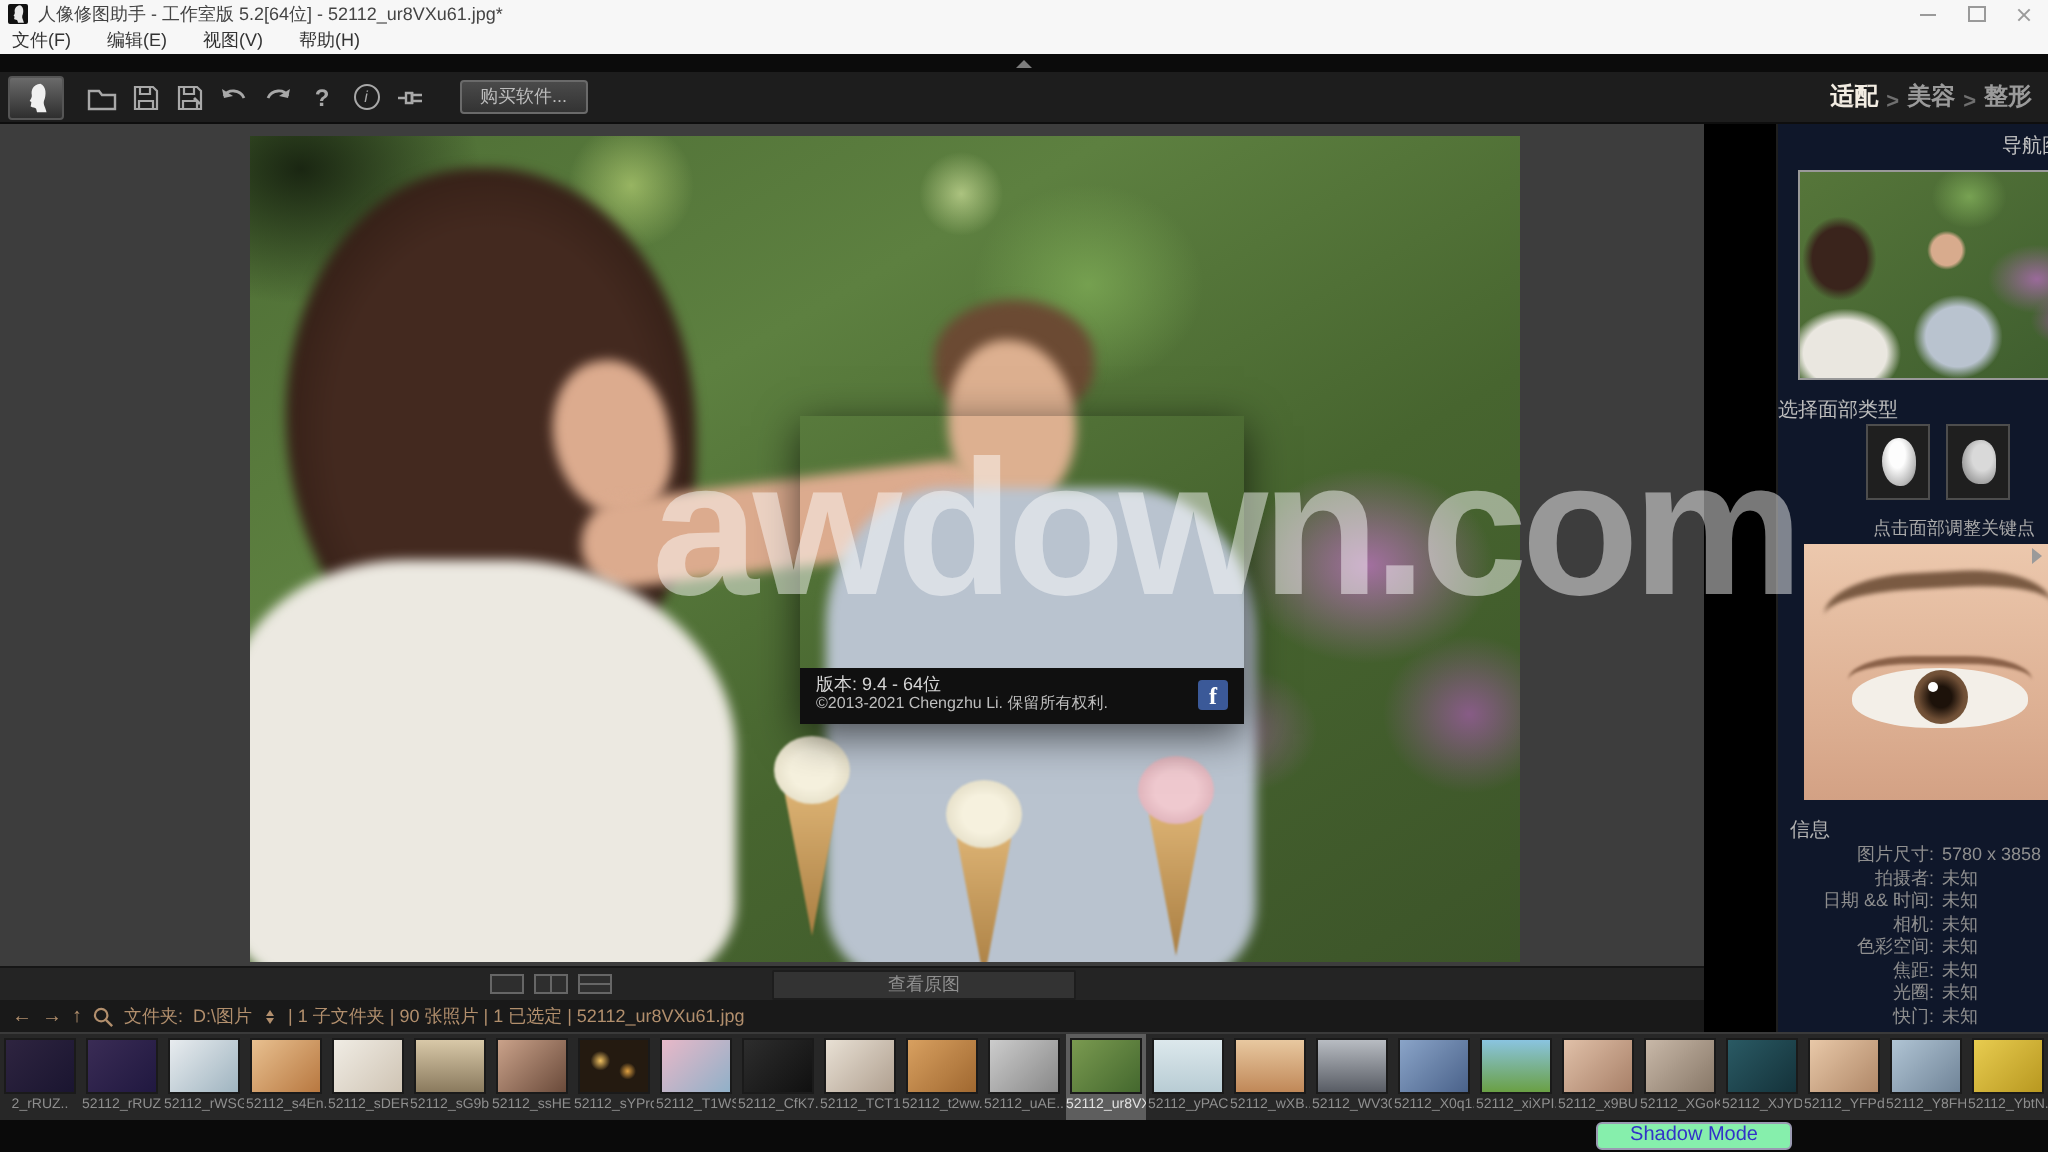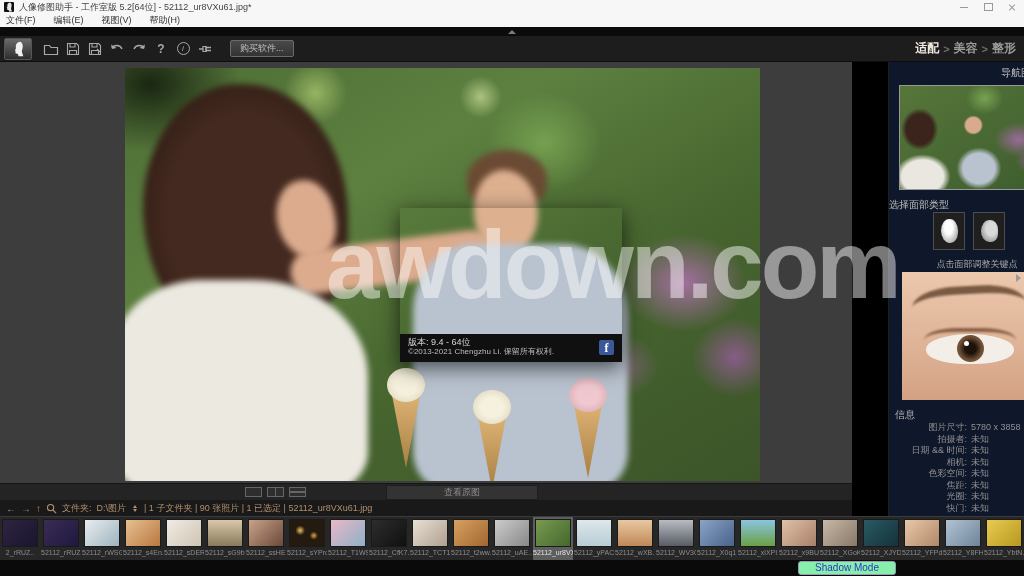--- a/index.html
+++ b/index.html
@@ -27,21 +27,21 @@
   .tri-up{width:0;height:0;border-left:4px solid transparent;border-right:4px solid transparent;border-bottom:4px solid #7d7d7d;}
 
   
   .toolbar{left:0;top:36px;width:1024px;height:26px;background:#1d1d1d;border-bottom:1px solid #0e0e0e;display:flex;align-items:center;box-sizing:border-box;}
   .tool-logo{width:26px;height:20px;margin:0 8px 0 4px;background:linear-gradient(#6a6a6a,#2e2e2e);border:1px solid #555;border-radius:2px;display:flex;align-items:center;justify-content:center;overflow:hidden;}
   .ticon{width:16px;height:16px;margin:0 3px;display:flex;align-items:center;justify-content:center;}
   .ticon svg{display:block;}
   .tglyph{font-size:12px;color:#a8a8a8;font-weight:bold;}
   .info-circ{width:11px;height:11px;border:1px solid #a8a8a8;border-radius:50%;color:#a8a8a8;font-size:8px;font-style:italic;display:flex;align-items:center;justify-content:center;}
   .buy-btn{margin-left:14px;height:15px;padding:0 9px;background:linear-gradient(#4a4a4a,#333);border:1px solid #6a6a6a;border-radius:2px;color:#bdbdbd;font-size:9px;line-height:14px;}
-  .workflow{margin-left:auto;margin-right:8px;display:flex;align-items:center;font-size:12px;font-weight:bold;}
+  .workflow{margin-left:auto;margin-right:8px;display:flex;align-items:flex-end;font-size:12px;font-weight:bold;}
   .wf-tab{color:#9a9a9a;} .wf-tab.active{color:#f2ece2;}
   .wf-sep{color:#6f6f6f;margin:0 4px;font-size:11px;}
 
   
   .canvas{left:0;top:62px;width:852px;height:421px;background:#3d3d3d;}
   .photo{left:125px;top:68px;width:635px;height:413px;overflow:hidden;
     background:
       radial-gradient(90px 70px at 88% 52%, rgba(168,112,166,.95), rgba(168,112,166,0) 70%),
       radial-gradient(60px 55px at 96% 70%, rgba(148,92,150,.85), transparent 72%),
       radial-gradient(55px 45px at 78% 72%, rgba(160,100,160,.6), transparent 70%),

